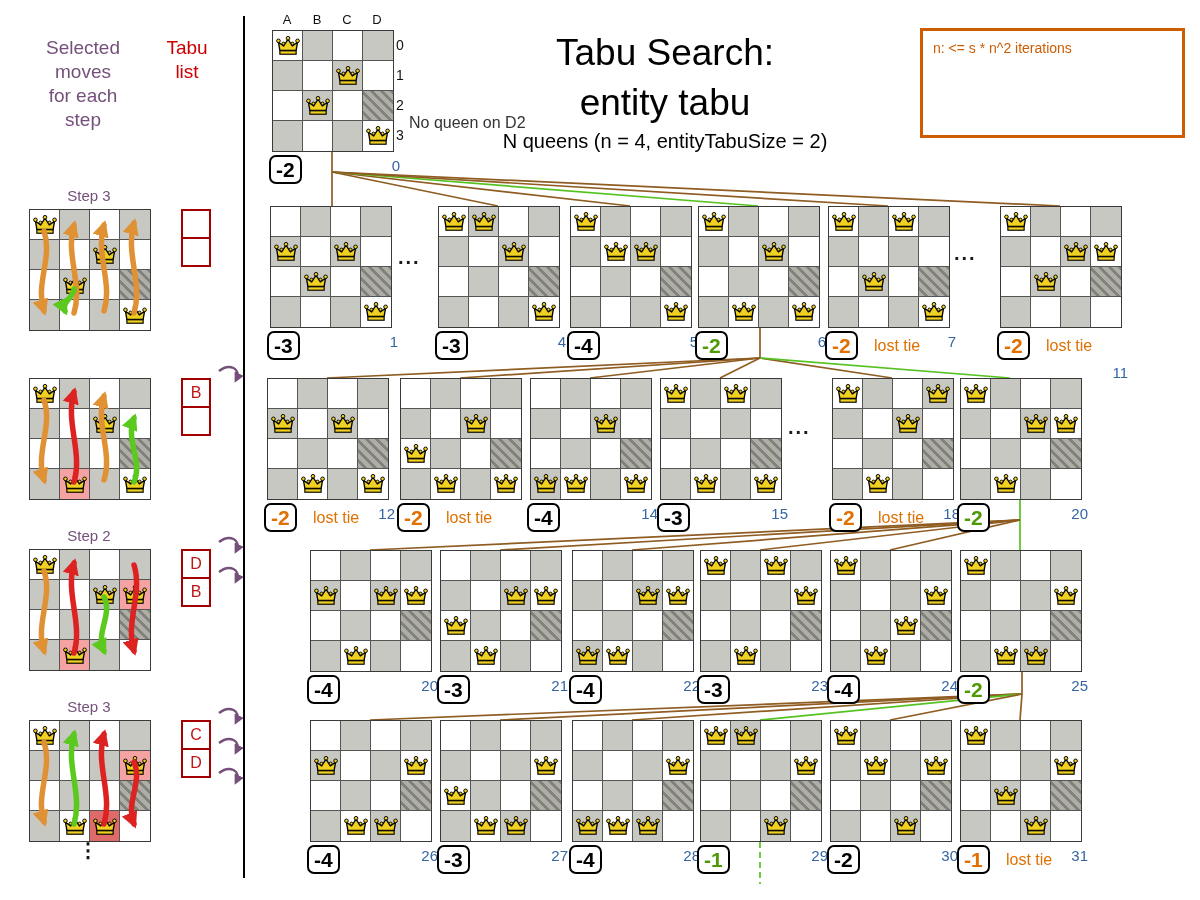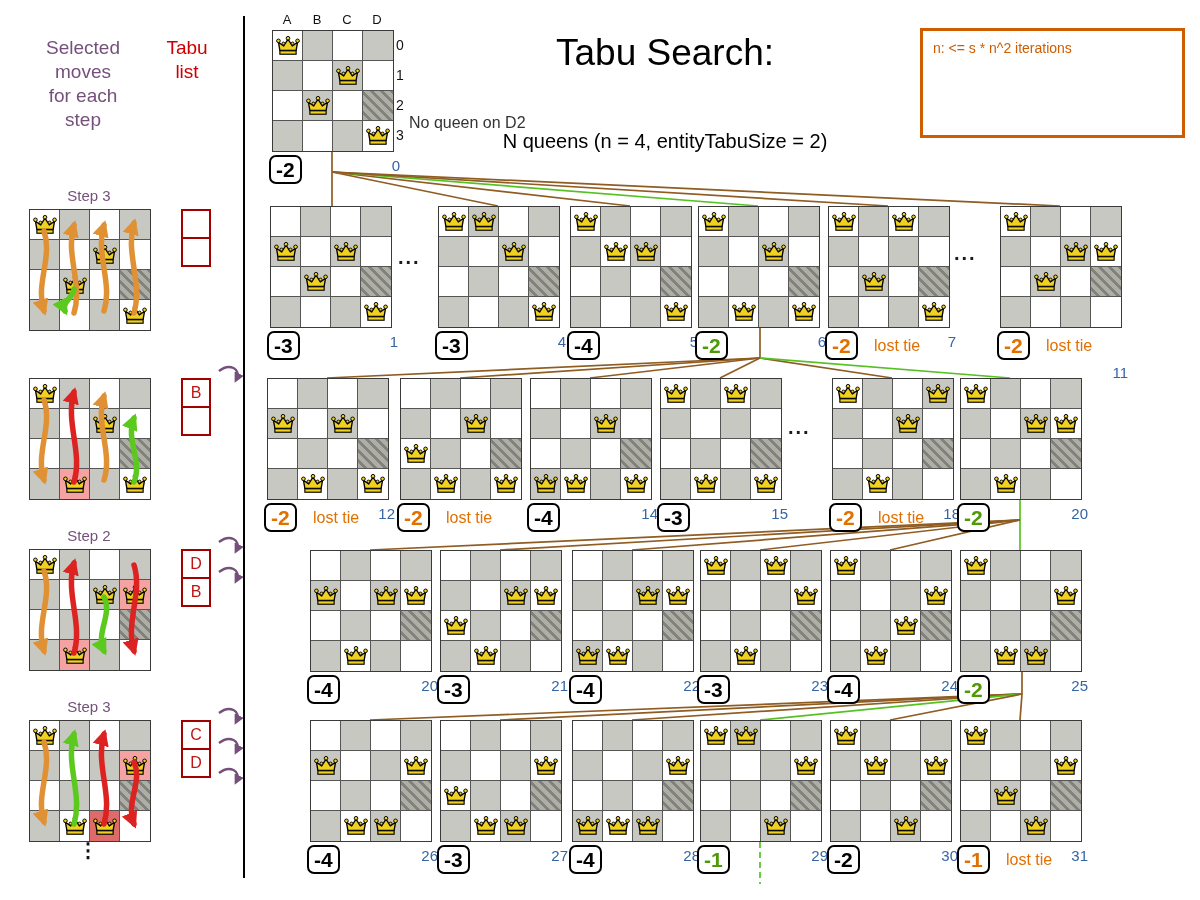--- a/index.html
+++ b/index.html
@@ -99,20 +99,21 @@
 
   <div id="moves-label" class="panel-label">Selected
 moves
 for each
 step</div>
   <div id="tabu-label" class="panel-label">Tabu
 list</div>
   <div id="divider"></div>
 
   <div id="title1" class="title-line">Tabu Search:</div>
+  <div id="title2" class="title-line">entity tabu</div>
   <div id="subtitle" class="title-line">N queens (n = 4, entityTabuSize = 2)</div>
   <div id="note-box">
     <span>n: &lt;= s * n^2 iterations</span>
   </div>
 
   <div class="collabels">
       <span>A</span>
       <span>B</span>
       <span>C</span>
       <span>D</span>

